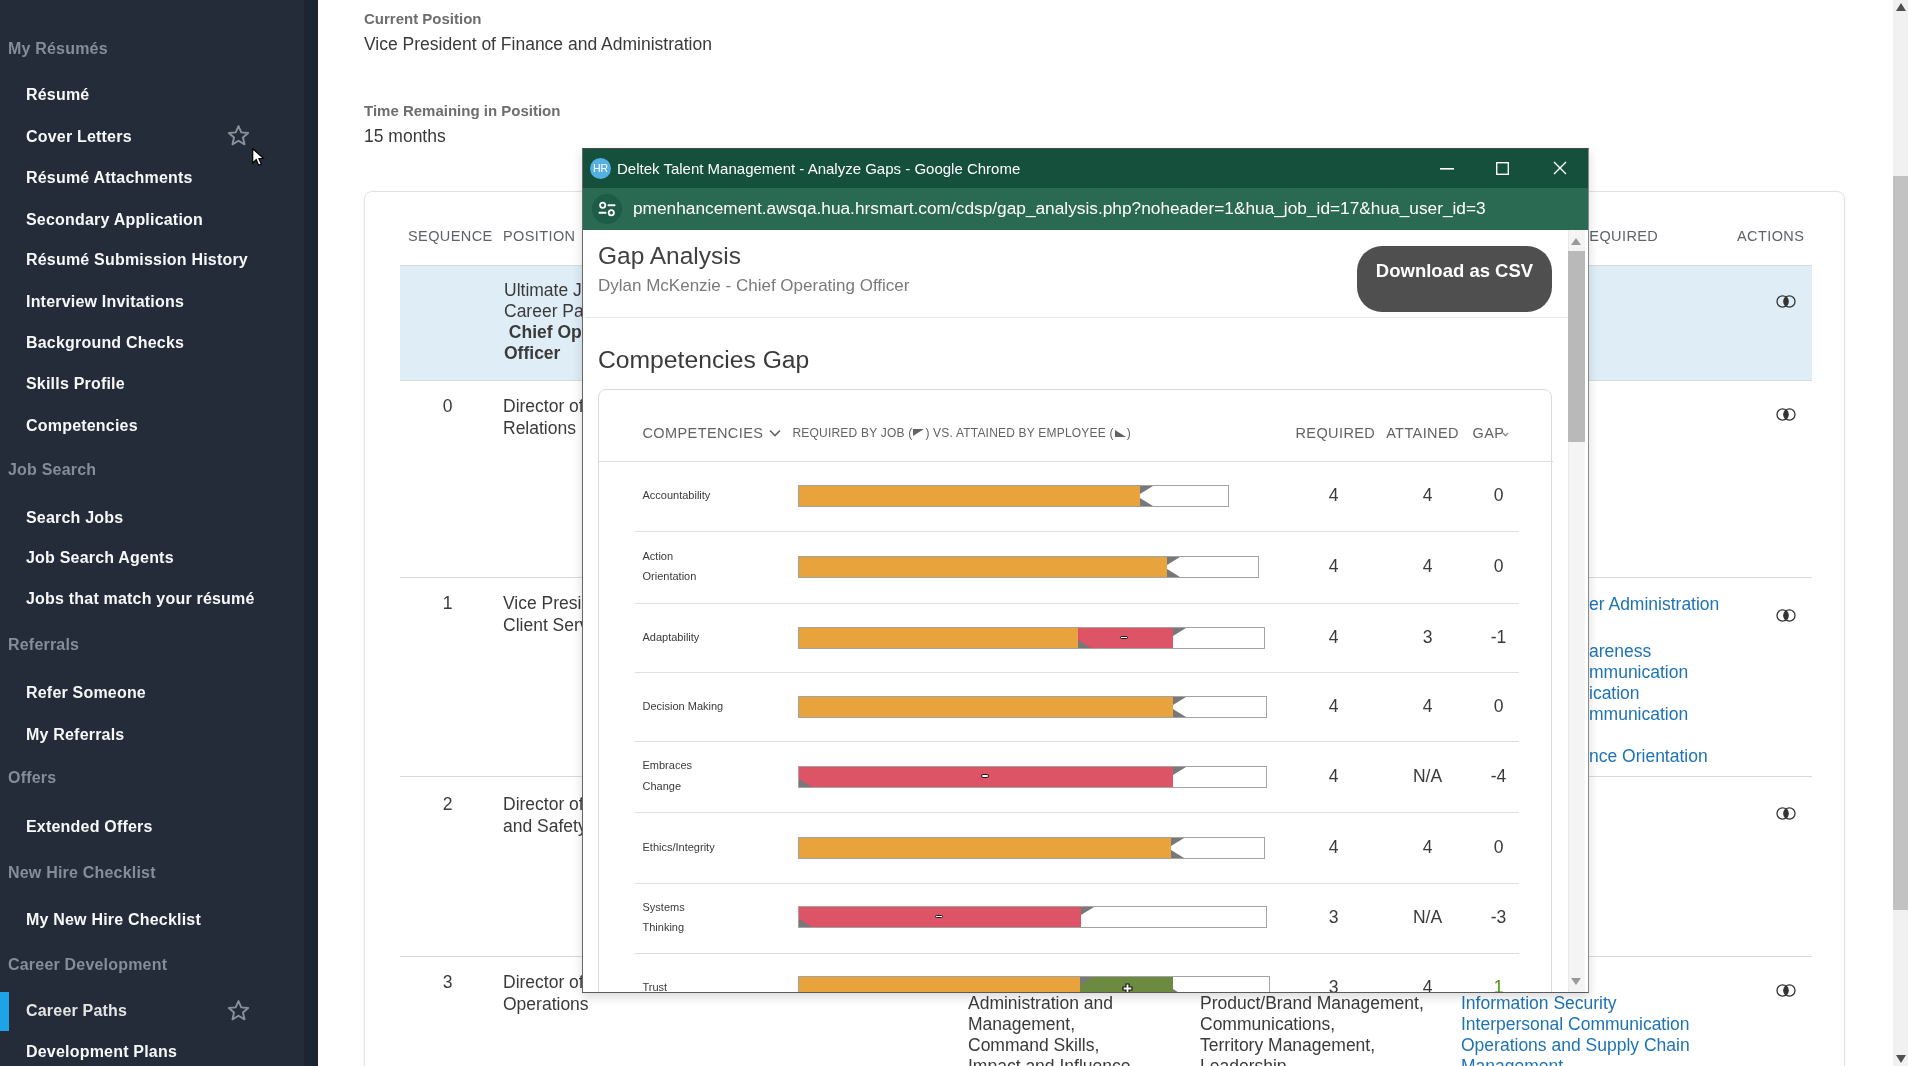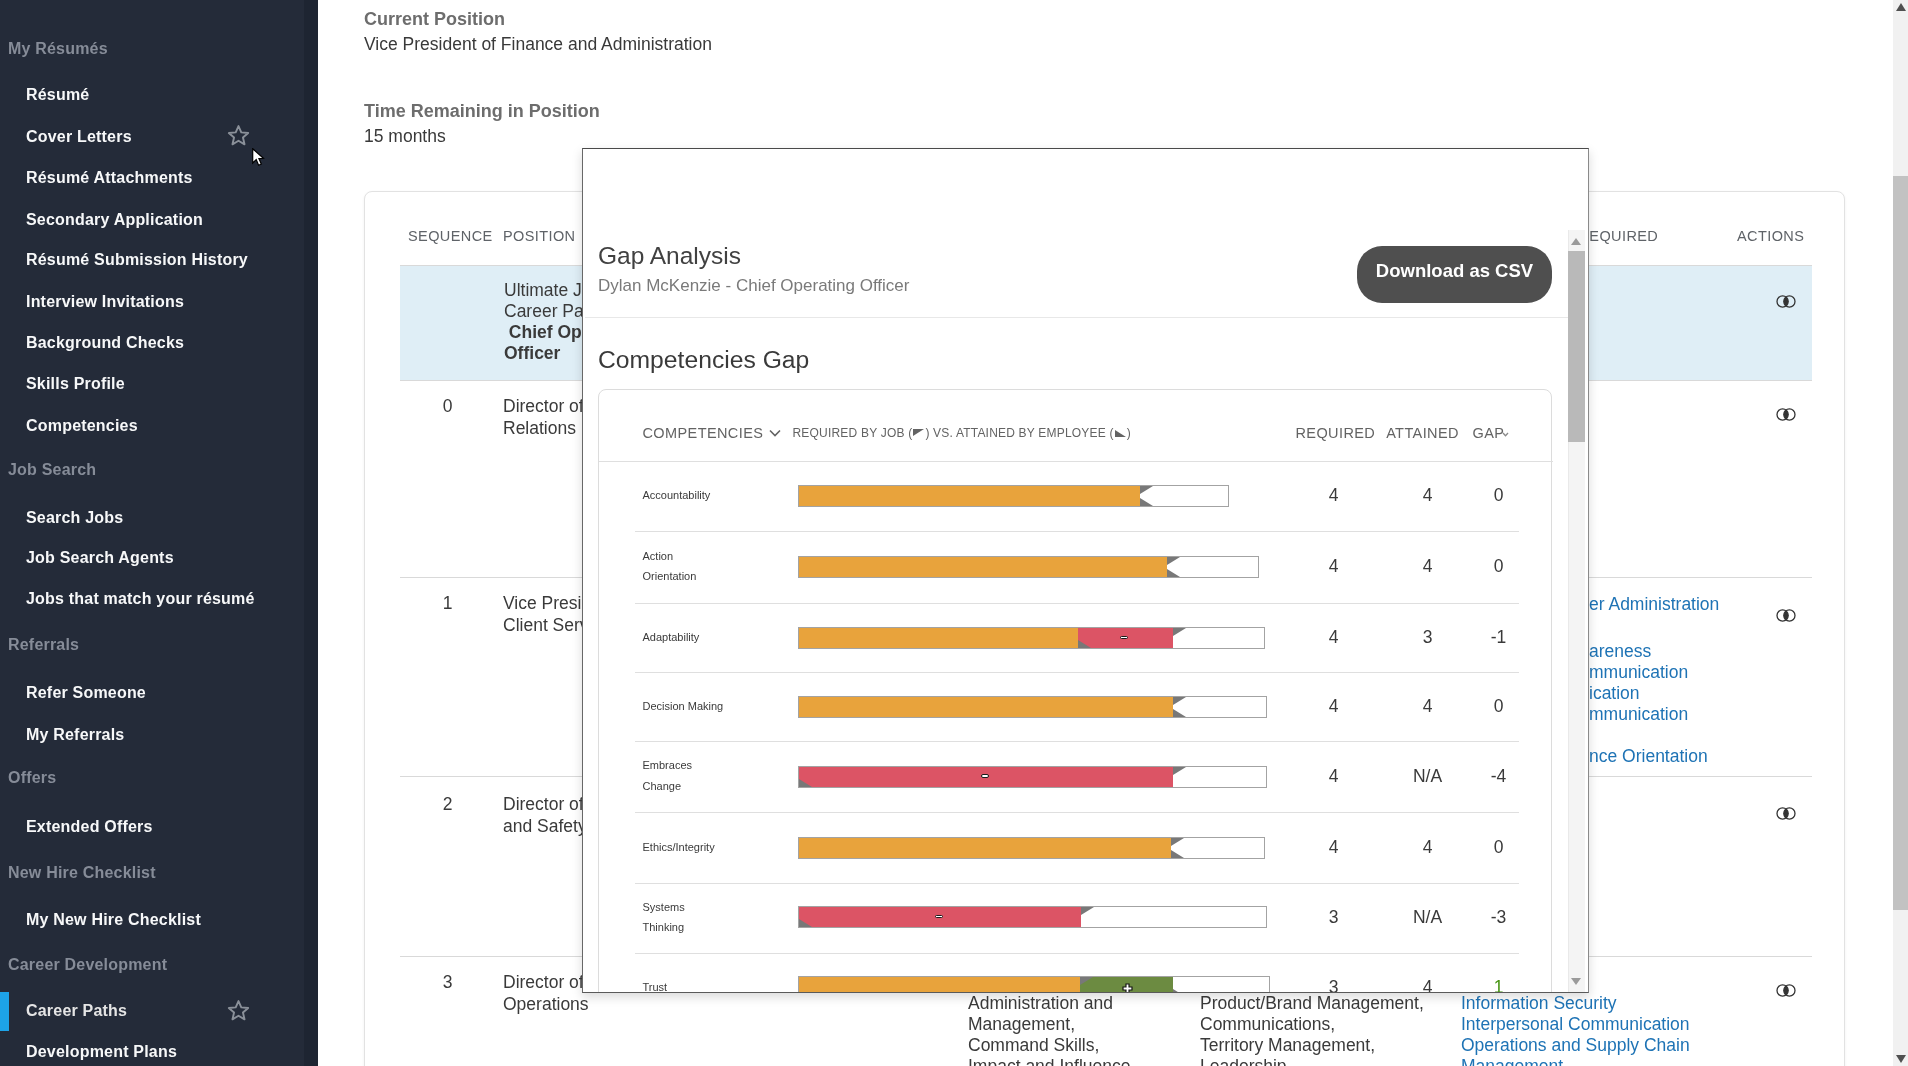--- a/index.html
+++ b/index.html
@@ -1,18 +1,18 @@
 <!DOCTYPE html>
 <html><head><meta charset="utf-8"><style>
 *{margin:0;padding:0;box-sizing:border-box}
 html,body{width:1908px;height:1066px;overflow:hidden;background:#fff;
   font-family:"Liberation Sans",sans-serif;}
 .abs{position:absolute}
 #page{position:absolute;left:0;top:0;width:1908px;height:1066px;overflow:hidden}
-.pgh{position:absolute;font-weight:bold;font-size:18px;color:#6d6d6d;line-height:20px}
+.pgh{position:absolute;font-weight:bold;font-size:15px;color:#6d6d6d;line-height:20px}
 .pgv{position:absolute;font-size:17.5px;color:#393939;line-height:20px}
 .th{position:absolute;font-size:14.5px;color:#5f6368;letter-spacing:0.4px;line-height:18px}
 .cell{position:absolute;font-size:17.5px;color:#3a3a3a;line-height:22px}
 .link{position:absolute;font-size:17.5px;color:#1e73b5;line-height:21px}
 .divl{position:absolute;height:1px;background:#d9d9d9}
 
 #sb{position:absolute;left:0;top:0;width:318px;height:1066px;background:#242b39}
 #sb .sec{position:absolute;left:8px;font-weight:bold;font-size:16px;letter-spacing:0.2px;color:#868c98;line-height:19px}
 #sb .it{position:absolute;left:26px;font-weight:bold;font-size:16px;letter-spacing:0.2px;color:#f7f8f9;line-height:19px;white-space:nowrap}
 
@@ -134,24 +134,50 @@
         <path d="M12 3.6l2.47 5.64 6.13.56-4.64 4.04 1.38 6.0L12 16.67l-5.34 3.17 1.38-6.0L3.4 9.8l6.13-.56z" fill="none" stroke="#8a9099" stroke-width="1.7" stroke-linejoin="round"></path>
       </svg>
 <svg class="abs" style="left:225.0px;top:997.0px" width="27" height="27" viewBox="0 0 24 24">
         <path d="M12 3.6l2.47 5.64 6.13.56-4.64 4.04 1.38 6.0L12 16.67l-5.34 3.17 1.38-6.0L3.4 9.8l6.13-.56z" fill="none" stroke="#8a9099" stroke-width="1.7" stroke-linejoin="round"></path>
       </svg>
 </div>
 <svg class="abs" style="left:251.5px;top:147.5px;z-index:40" width="16" height="22" viewBox="0 0 16 22">
 <path d="M0.7 0.7 L0.7 15.0 L4.2 11.6 L6.6 17.2 L9.3 16.0 L6.9 10.6 L11.4 10.3 Z" fill="#fff" stroke="#000" stroke-width="1.2"></path>
     </svg>
 <div id="pp">
+<div id="tb">
+<svg class="abs" style="left:7px;top:9px" width="21" height="21">
+          <circle cx="10.5" cy="10.5" r="10.5" fill="#55afe2"></circle>
+          <text x="10.5" y="14.2" text-anchor="middle" font-size="10.5" fill="#fff" font-family="Liberation Sans">HR</text>
+        </svg>
+<div class="ptxt" style="left:34px;top:11px;font-size:15px">Deltek Talent Management - Analyze Gaps - Google Chrome</div>
+<svg class="abs" style="left:857px;top:19px" width="14" height="2">
+          <rect width="14" height="1.6" fill="#fff"></rect>
+        </svg>
+<svg class="abs" style="left:913px;top:13px" width="13" height="13">
+          <rect x="0.7" y="0.7" width="11.6" height="11.6" fill="none" stroke="#fff" stroke-width="1.4"></rect>
+        </svg>
+<svg class="abs" style="left:970px;top:12px" width="14" height="14">
+          <path d="M1 1 L13 13 M13 1 L1 13" stroke="#fff" stroke-width="1.4"></path>
+        </svg>
+</div>
+<div id="ub">
+<svg class="abs" style="left:9px;top:6px" width="30" height="30">
+          <circle cx="15" cy="15" r="15" fill="#1d5c47"></circle>
+          <circle cx="10.7" cy="11.2" r="2.6" fill="none" stroke="#fff" stroke-width="1.8"></circle>
+          <rect x="15.5" y="10.2" width="8" height="2.0" rx="1" fill="#fff"></rect>
+          <rect x="6.5" y="17.8" width="8" height="2.0" rx="1" fill="#fff"></rect>
+          <circle cx="19.3" cy="18.8" r="2.6" fill="none" stroke="#fff" stroke-width="1.8"></circle>
+        </svg>
+<div class="ptxt" style="left:50px;top:10px;font-size:17.3px">pmenhancement.awsqa.hua.hrsmart.com/cdsp/gap_analysis.php?noheader=1&amp;hua_job_id=17&amp;hua_user_id=3</div>
+</div>
 <div id="pc">
 <div class="abs" style="left:13px;top:12px;font-size:24.5px;color:#414141">Gap Analysis</div>
 <div class="abs" style="left:13px;top:46px;font-size:17px;color:#7a7a7a">Dylan McKenzie - Chief Operating Officer</div>
-<div class="abs" style="left:772px;top:16px;width:195px;height:57px;border-radius:25px;background:#4f4f4f;color:#fff;font-size:18.5px;font-weight:bold;text-align:center;line-height:49px">Download as CSV</div>
+<div class="abs" style="left:772px;top:16px;width:195px;height:66px;border-radius:25px;background:#4f4f4f;color:#fff;font-size:18.5px;font-weight:bold;text-align:center;line-height:49px">Download as CSV</div>
 <div class="abs" style="left:0;top:87px;width:987px;height:1px;background:#e8e8e8"></div>
 <div class="abs" style="left:13px;top:116px;font-size:24.7px;color:#3a3a3a">Competencies Gap</div>
 <div id="gcard" style="left:12.5px;top:159px;width:954px;height:700px">
 <div class="gh" style="left:44px;top:34px">COMPETENCIES</div>
 <svg class="abs" style="left:170px;top:39px" width="12" height="8">
             <path d="M1 1.5 L6 6.5 L11 1.5" fill="none" stroke="#636363" stroke-width="1.6"></path>
           </svg>
 <div class="gh" style="left:194px;top:34px;font-size:12px;letter-spacing:0.2px">REQUIRED BY JOB (<svg width="13" height="10" viewBox="0 0 13 10" style="vertical-align:-1px">
               <polygon points="1,1 12,1 1,8" fill="#636363"></polygon>
             </svg>) VS. ATTAINED BY EMPLOYEE (<svg width="13" height="10" viewBox="0 0 13 10" style="vertical-align:-1px">

